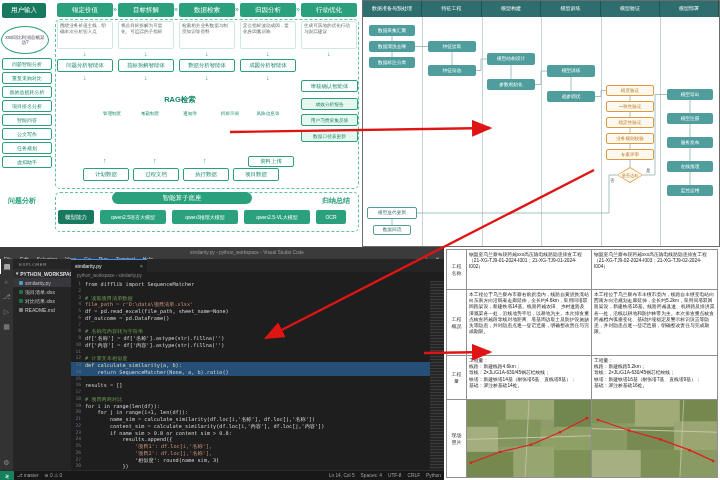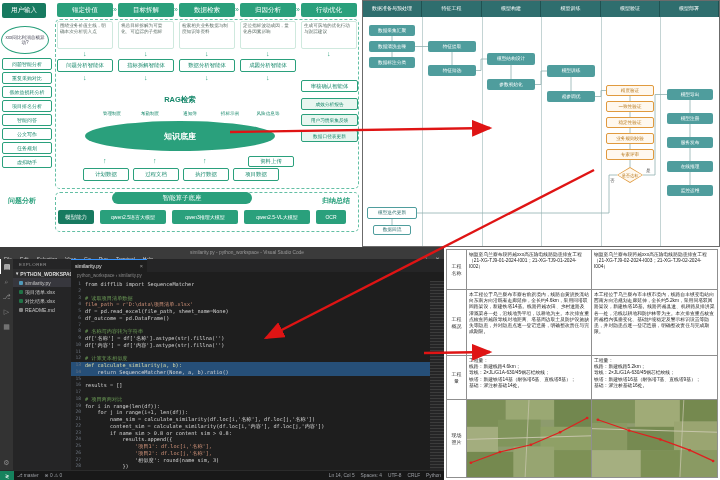--- a/index.html
+++ b/index.html
@@ -100,23 +100,20 @@
     <span class="ar" style="left:144px;top:74px">↓</span>
     <span class="ar" style="left:205px;top:74px">↓</span>
     <span class="ar" style="left:266px;top:74px">↓</span>
 
     <div class="abs" style="left:140px;top:95px;width:80px;text-align:center;font-size:7.5px;font-weight:bold;color:#17886b"><span>RAG检索</span></div>
     <span class="fcTag" style="left:92px;top:111px;width:40px">管理制度</span>
     <span class="fcTag" style="left:130px;top:111px;width:40px">考勤制度</span>
     <span class="fcTag" style="left:170px;top:111px;width:40px">通知簿</span>
     <span class="fcTag" style="left:210px;top:111px;width:40px">招标示例</span>
     <span class="fcTag" style="left:248px;top:111px;width:40px">风险信息等</span>
-    <div class="abs" style="left:85px;top:121px;width:190px;height:30px;background:#2aa07c;border-radius:50%;display:flex;align-items:center;justify-content:center;color:#fff;font-size:8px;font-weight:bold">
-      <span>知识底座</span>
-    </div>
 
     <div class="fcBox" style="left:301px;top:98px;width:57px;height:12px;font-size:4.7px;background:#e8f6f0">成效分析报告</div>
     <div class="fcBox" style="left:301px;top:114px;width:57px;height:12px;font-size:4.7px;background:#e8f6f0">用户习惯采集反馈</div>
     <div class="fcBox" style="left:301px;top:130px;width:57px;height:12px;font-size:4.7px;background:#e8f6f0">数据口径表更新</div>
     <div class="fcBox" style="left:248px;top:156px;width:46px;height:11px;font-size:5.4px">资料上传</div>
 
     <span class="ar" style="left:103px;top:157px">↑</span>
     <span class="ar" style="left:153px;top:157px">↑</span>
     <span class="ar" style="left:203px;top:157px">↑</span>
 

